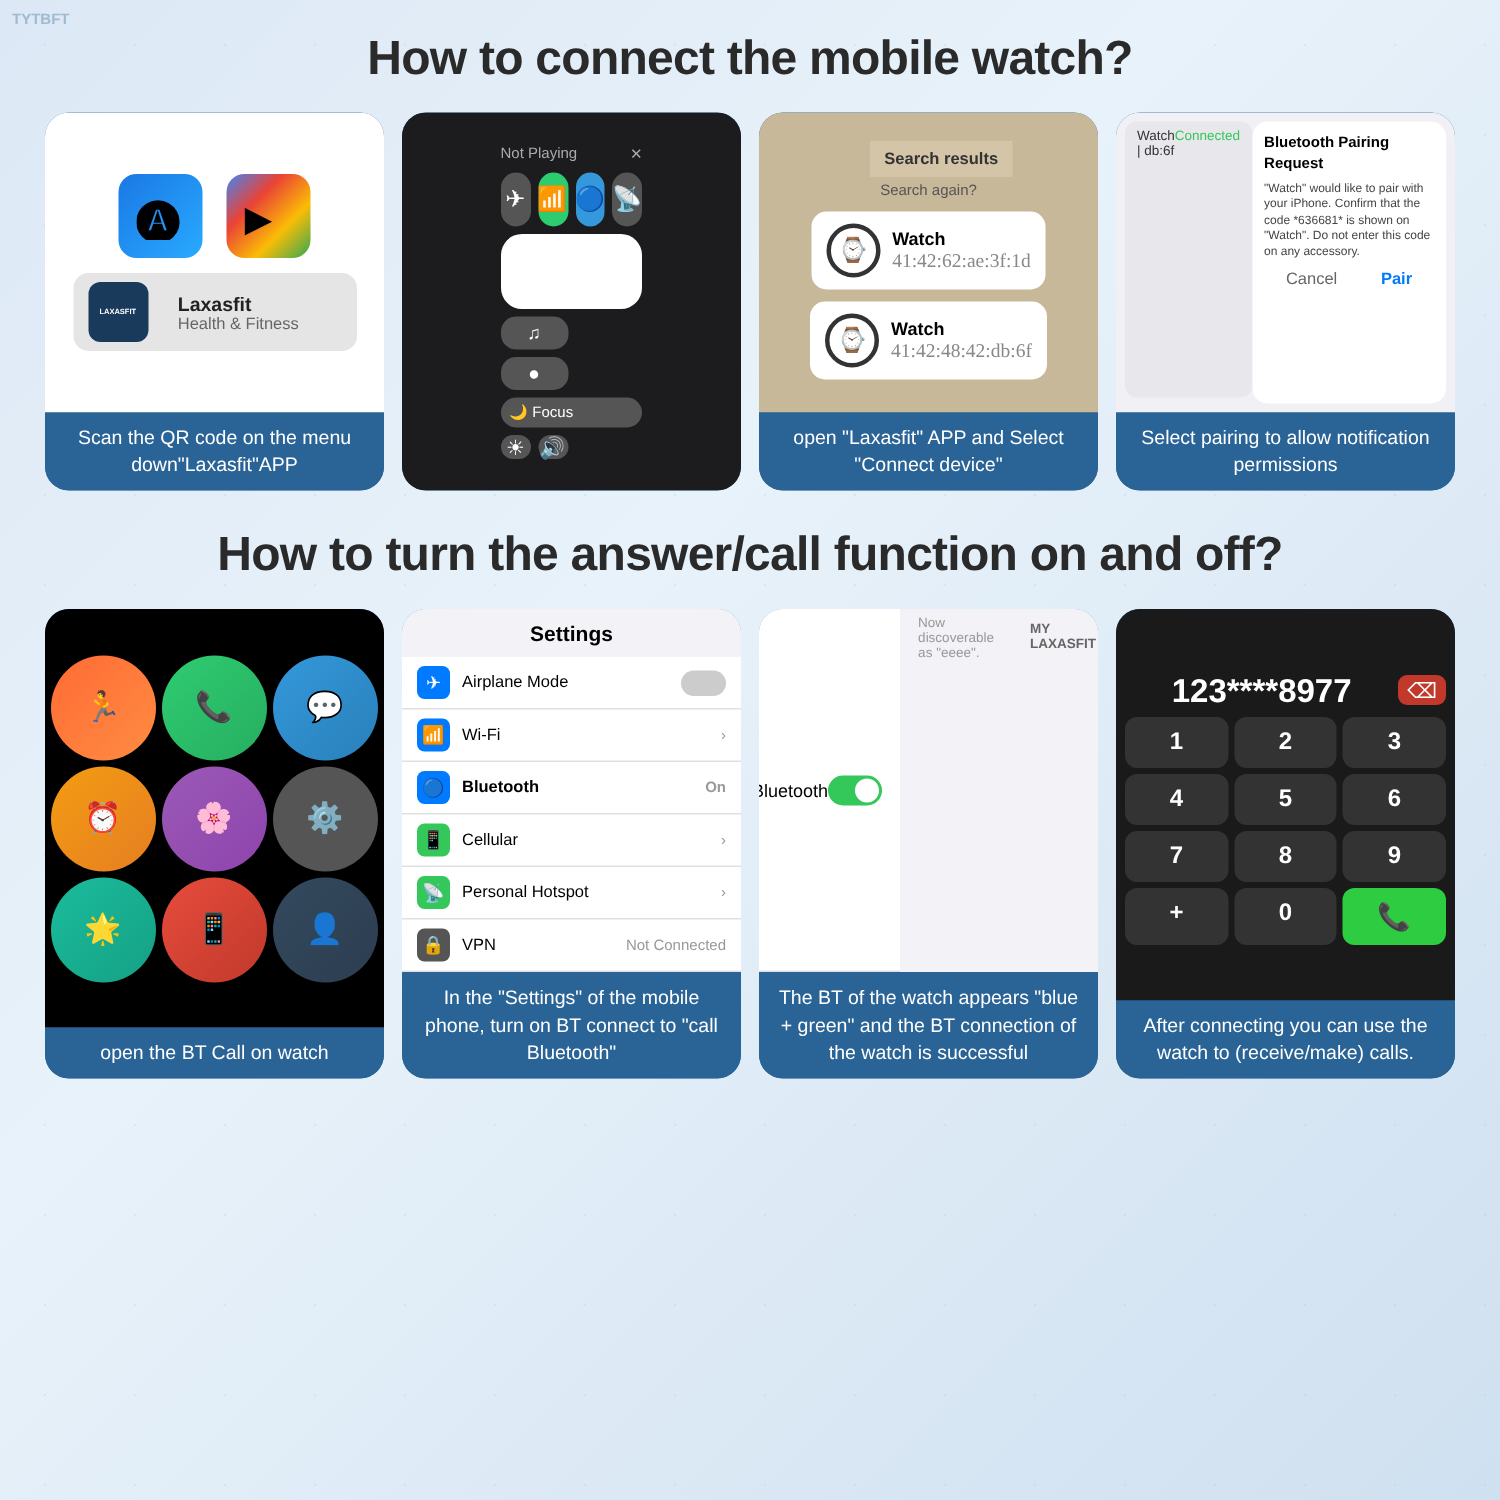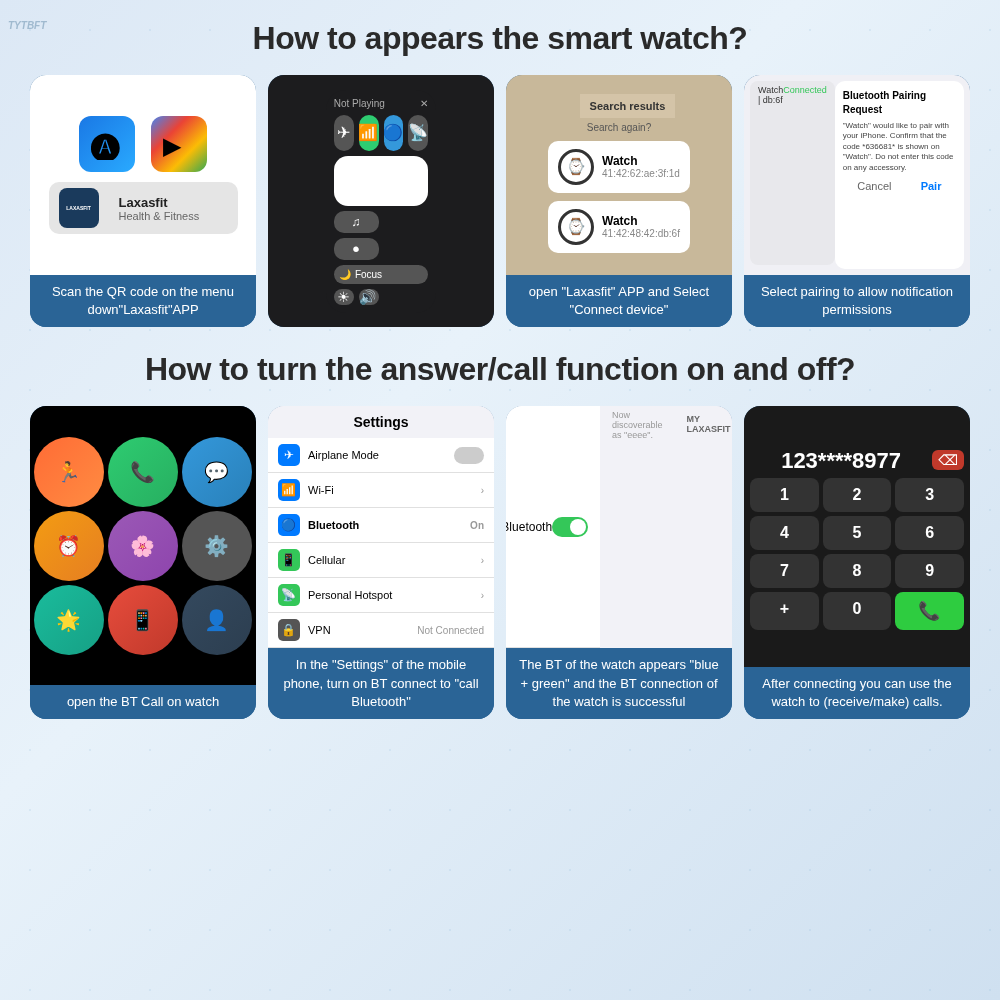--- a/index.html
+++ b/index.html
@@ -225,21 +225,21 @@
 
     .watch-icon-circle {
       width: 36px; height: 36px;
       border-radius: 50%;
       border: 3px solid #333;
       display: flex; align-items: center; justify-content: center;
       font-size: 16px;
     }
 
     .search-result-text h4 { font-size: 12px; font-weight: bold; }
-    .search-result-text p { font-size: 10px; color: #888; }
+    .search-result-text p { font-size: 13px; color: #888; font-family: Liberation Serif, serif; }
 
     
     .card4-screen {
       background: #f0f0f5;
       padding: 6px;
       border-radius: 12px 12px 0 0;
       flex-direction: row;
       align-items: stretch;
     }
 
@@ -467,37 +467,36 @@
       background: #c0392b;
       color: white;
       border-radius: 6px;
       padding: 2px 6px;
       font-size: 12px;
     }
 
     
     .watermark {
       position: absolute;
-      top: 20px; left: 8px;
+      top: 8px; left: 8px;
       font-size: 10px;
       color: rgba(100,140,170,0.5);
       font-weight: bold;
-      font-style: italic;
     }
   </style>
 </head>
 <body>
 
 <div class="bg-pattern"></div>
 
 <div class="watermark">TYTBFT</div>
 
 <div class="content">
 
-  <h1 class="section-title">How to appears the smart watch?</h1>
+  <h1 class="section-title">How to connect the mobile watch?</h1>
 
   <div class="cards-grid">
 
     <div class="card">
       <div class="card-screen card1-screen">
         <div class="app-icons-row">
           <div class="app-icon-appstore">
             <svg width="32" height="32" viewBox="0 0 32 32">
                 <text y="26" font-size="28">🅐</text>
               </svg>

